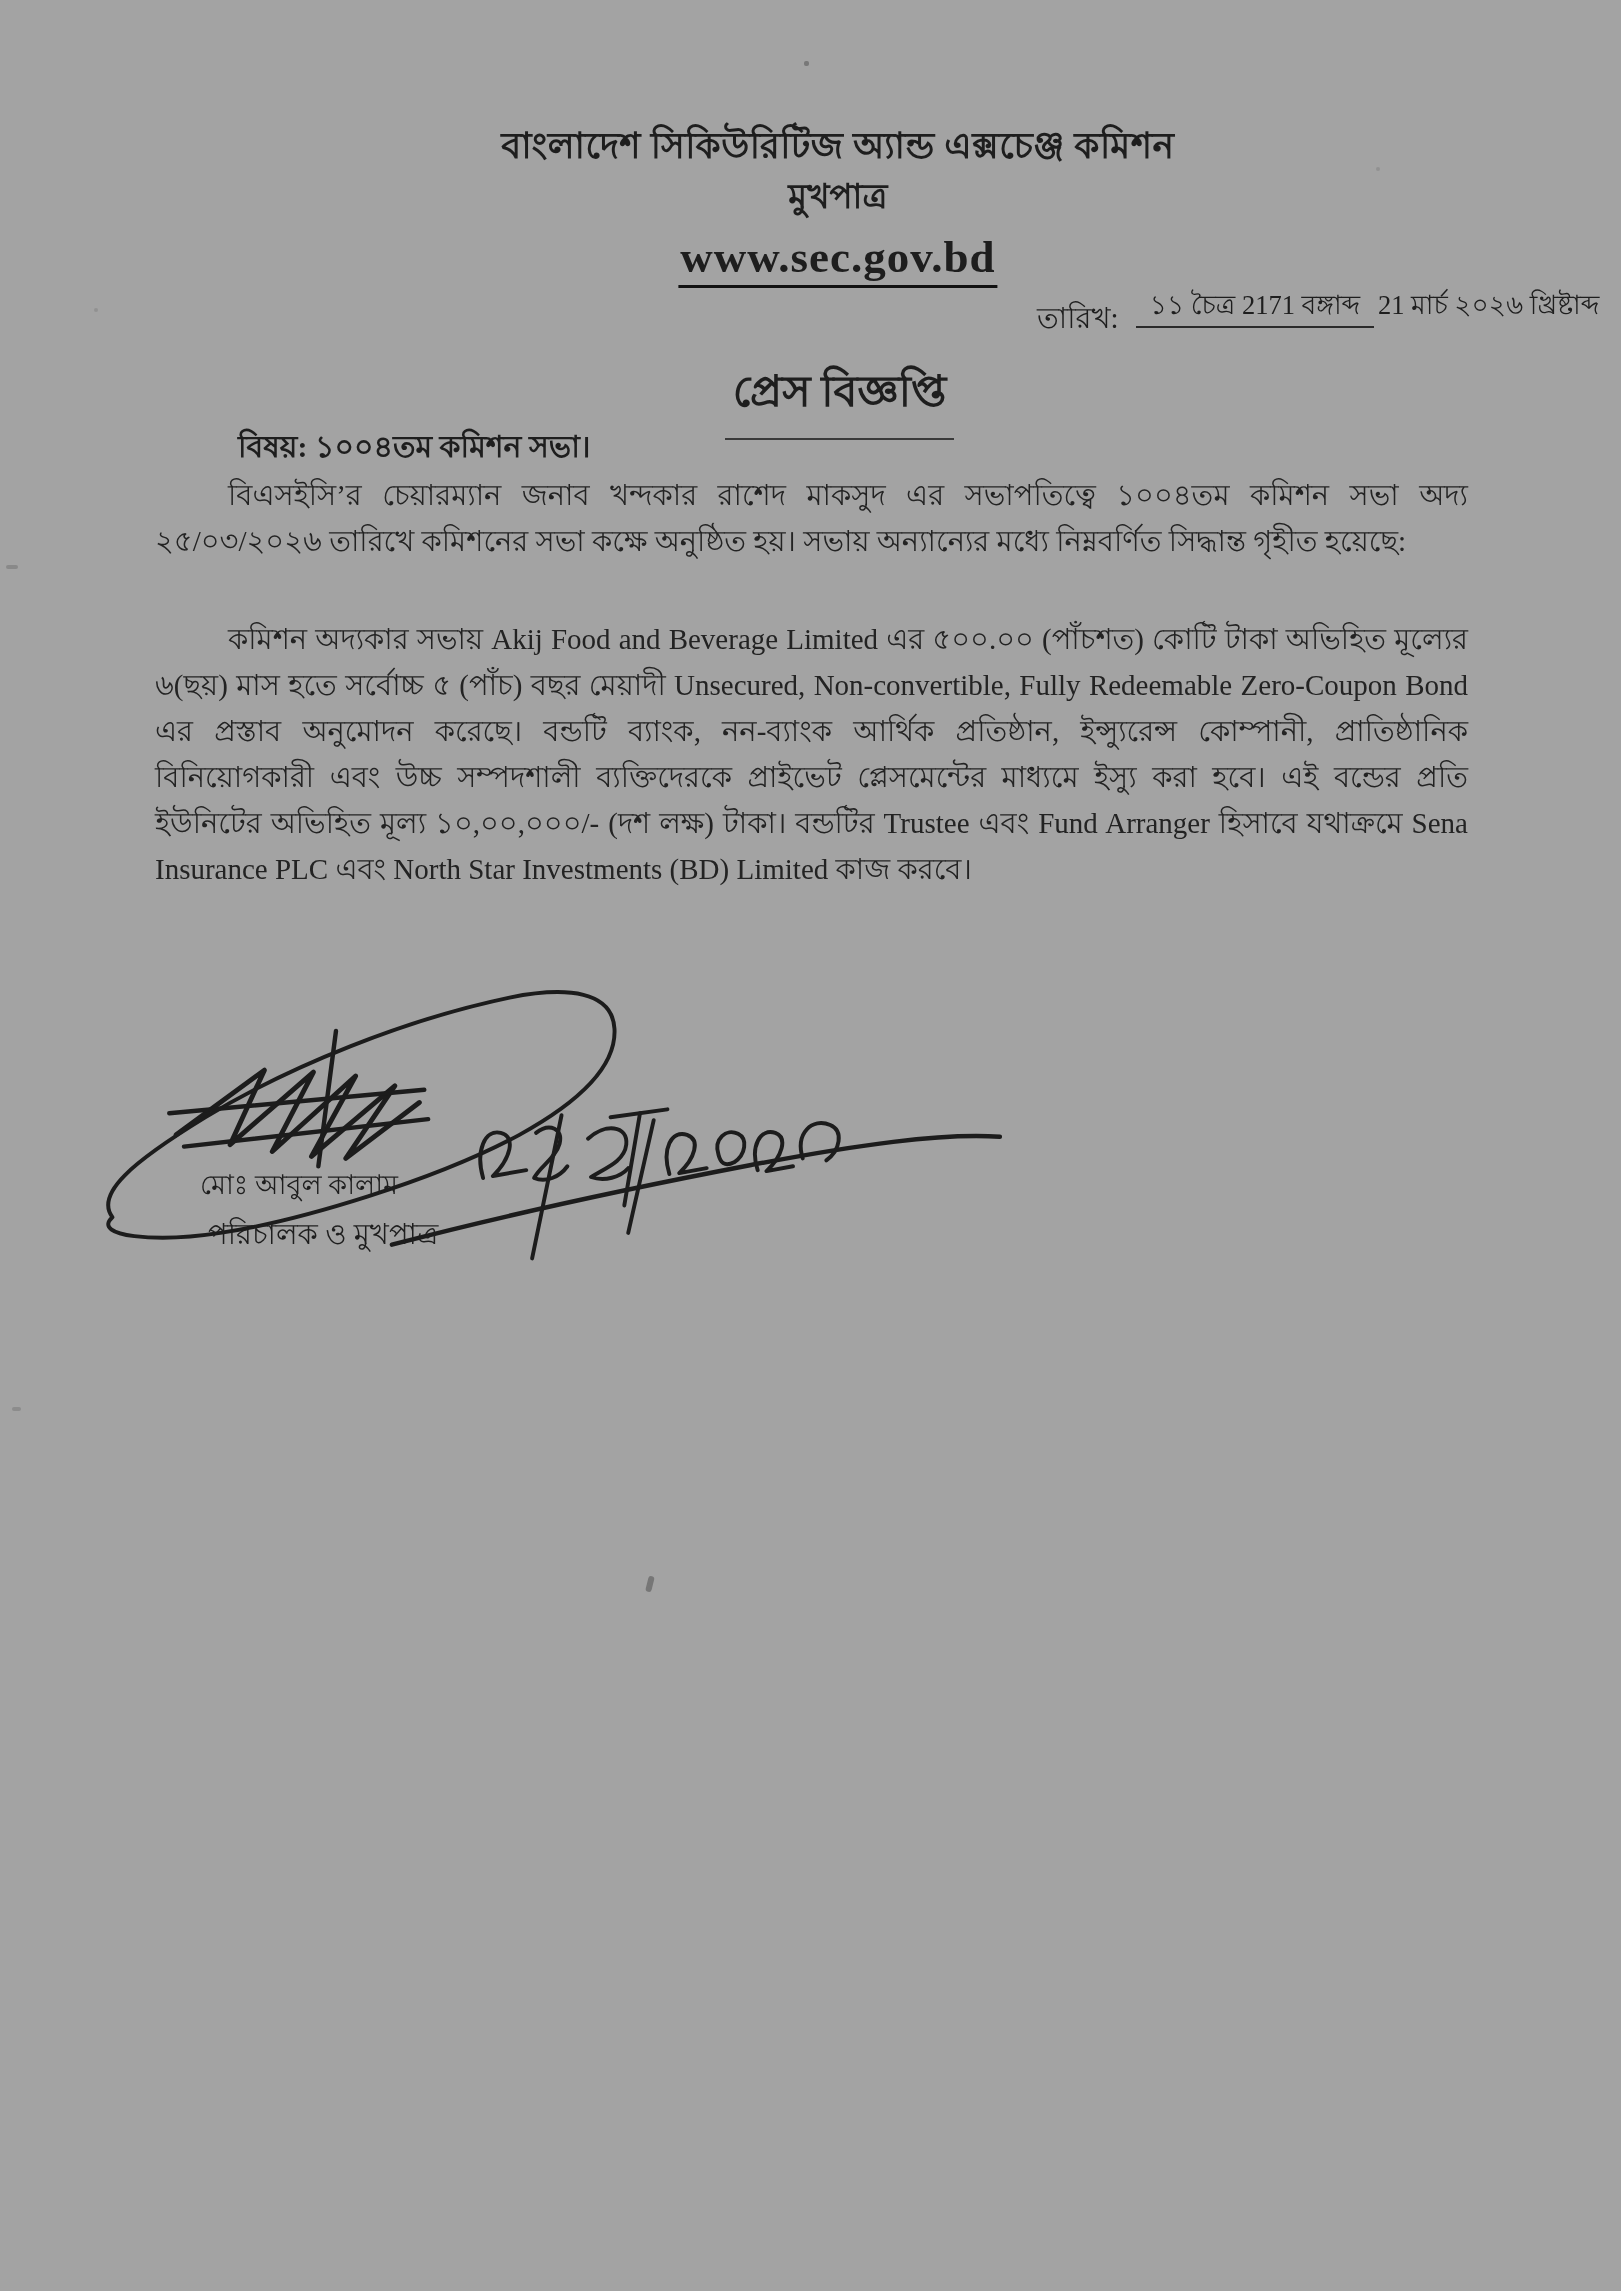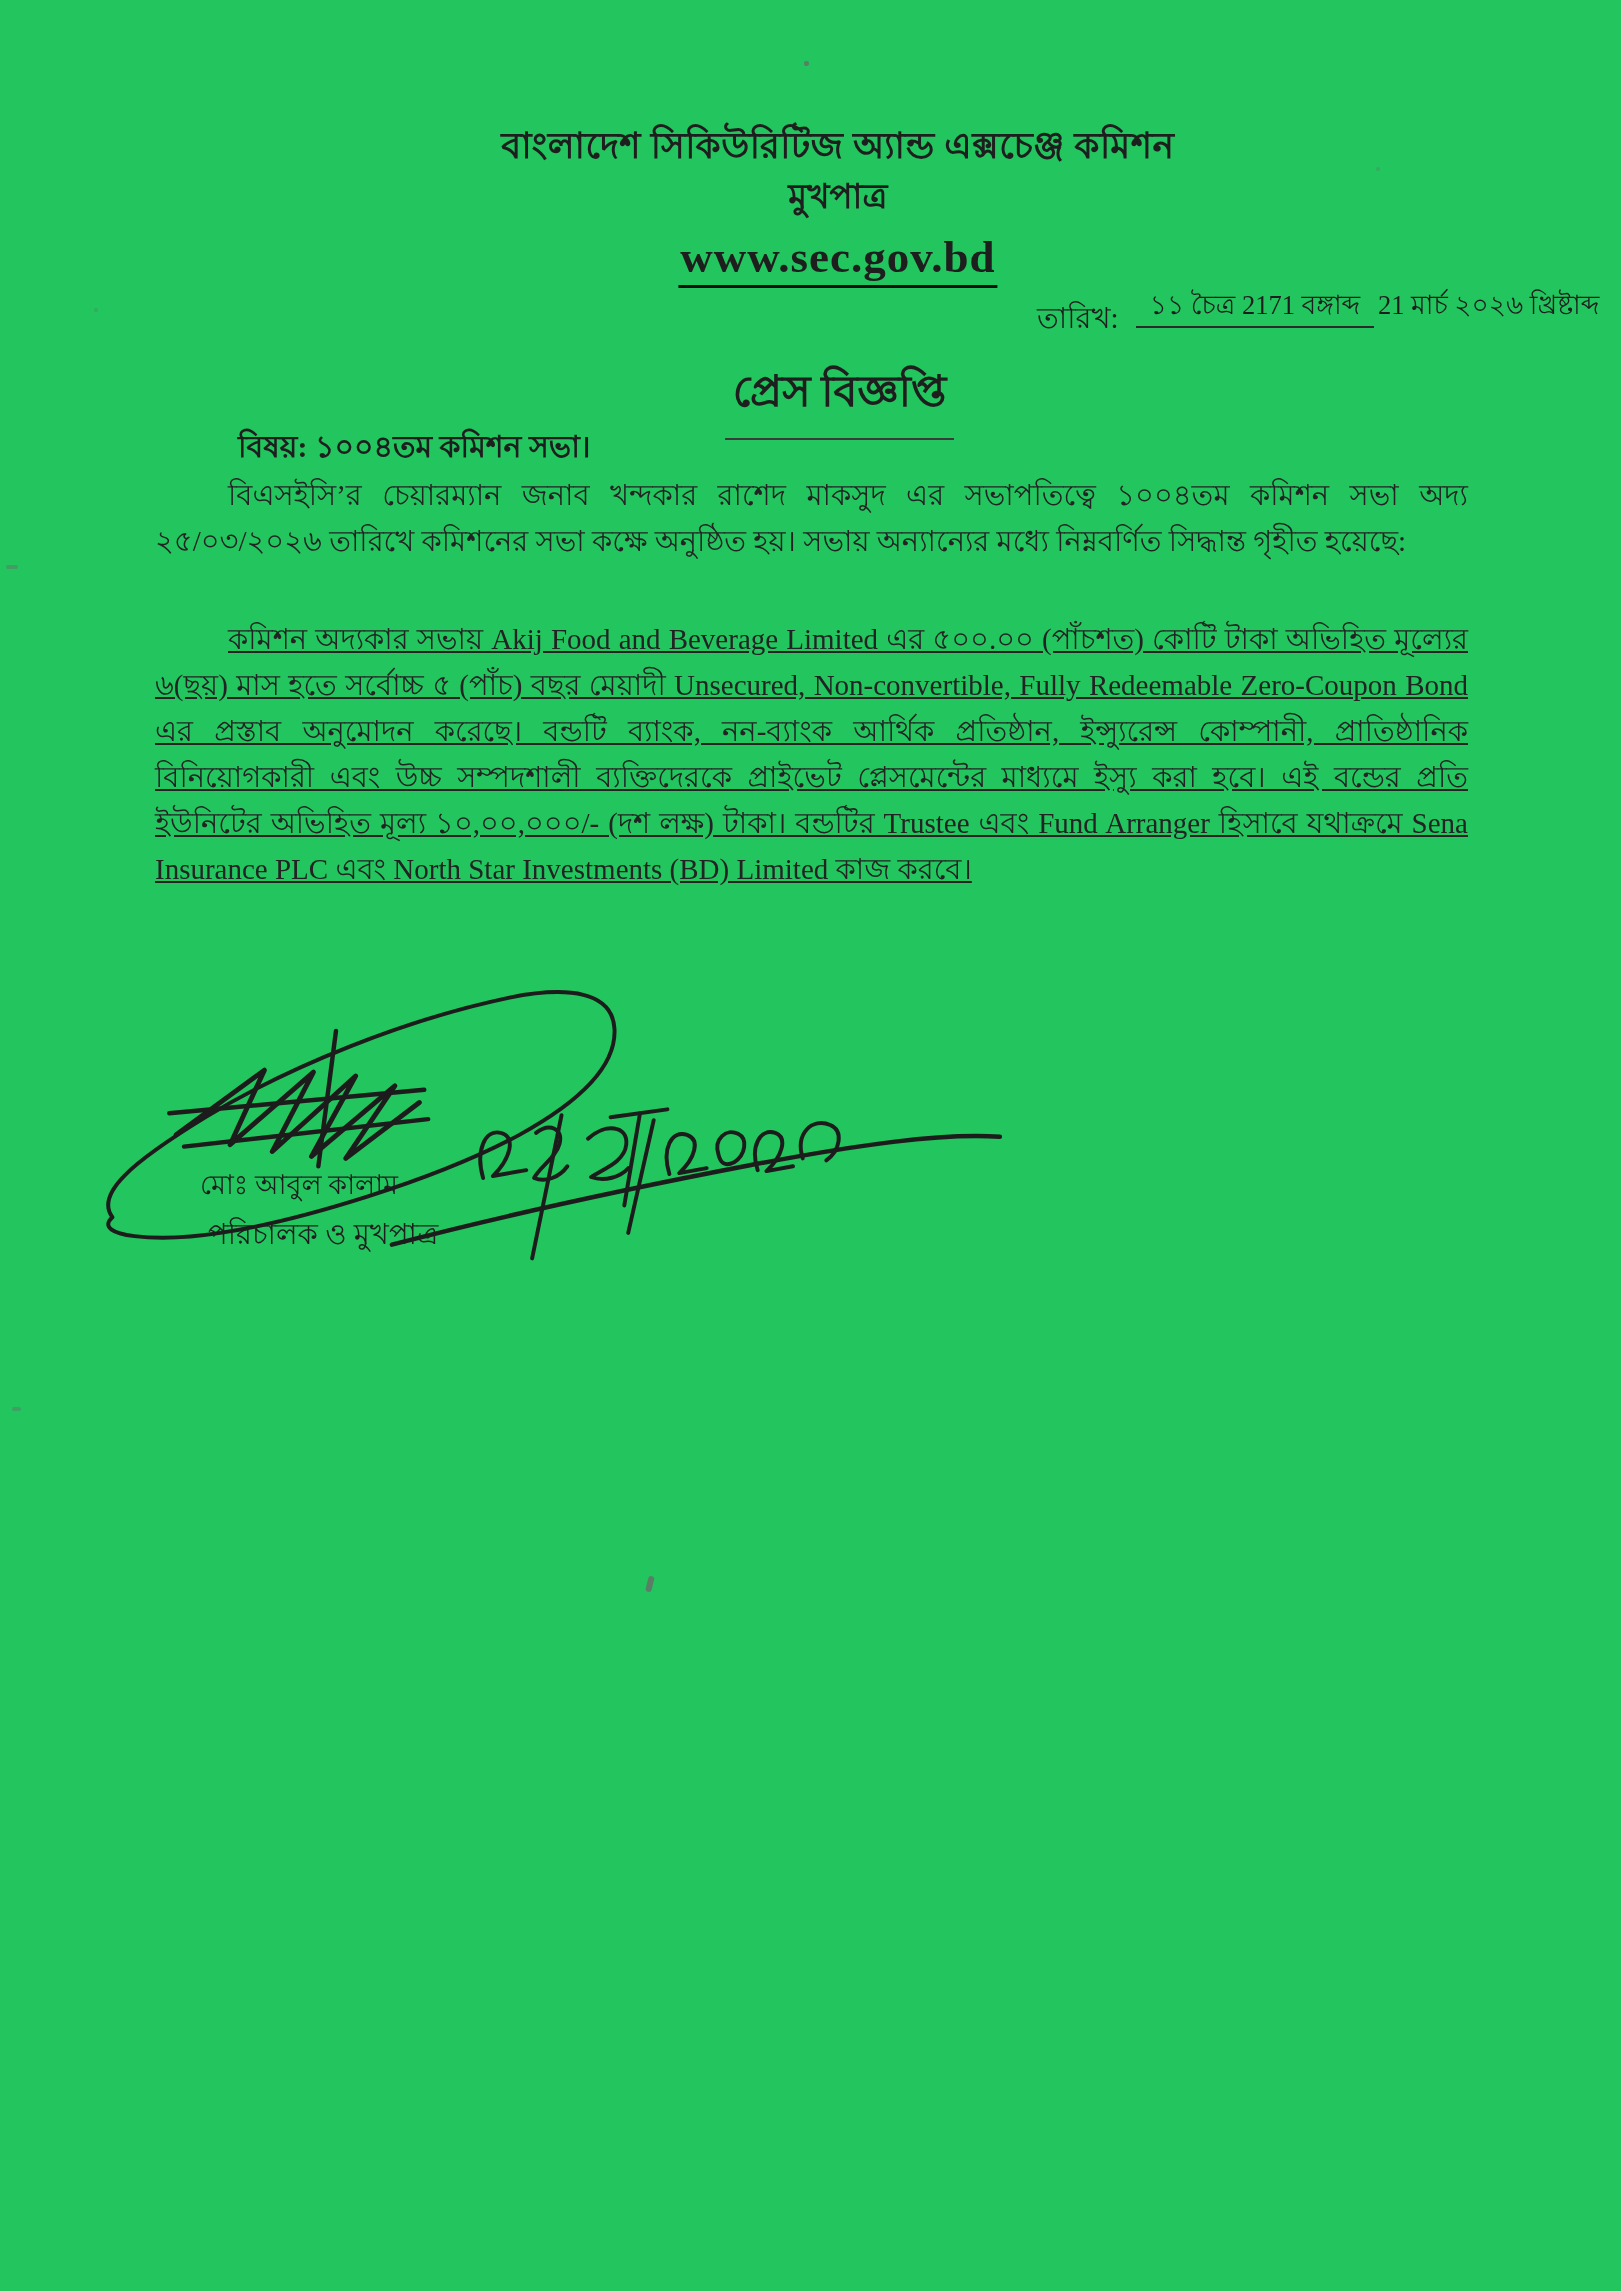--- a/index.html
+++ b/index.html
@@ -1,20 +1,20 @@
 <!DOCTYPE html>
 <html lang="bn"><head>
 <meta charset="utf-8">
 <style>
   html,body{margin:0;padding:0;background:#e8e8e8;}
   .page{
     position:relative;
     width:1621px;height:2292px;
     margin:0 auto;
-    background:#22c55e;
+    background:#a3a3a3;
     color:#1e1e1e;
     font-family:"Liberation Serif","DejaVu Serif",serif;
     overflow:hidden;
   }
   
   .org-header{
     position:absolute;top:123px;left:0;right:0;
     text-align:center;
     transform:translateX(27.4px);
   }
@@ -61,21 +61,21 @@
     font-size:30px;font-weight:bold;white-space:nowrap;
   }
   
   .body-para{
     position:absolute;left:155px;width:1313px;
     font-size:29px;line-height:46px;
     text-align:justify;text-indent:73px;
     color:#232323;
   }
   .para-1{top:472px;}
-  .para-2{top:616px;text-decoration:underline;}
+  .para-2{top:616px;}
   
   .sig-behalf{
     position:absolute;left:208px;top:1025px;
     font-size:29px;white-space:nowrap;
   }
   .sig-svg{
     position:absolute;left:83px;top:970px;
     width:961px;height:314px;
   }
   .sig-svg path{fill:none;stroke:#1c1c1c;stroke-linecap:round;stroke-linejoin:round;}

